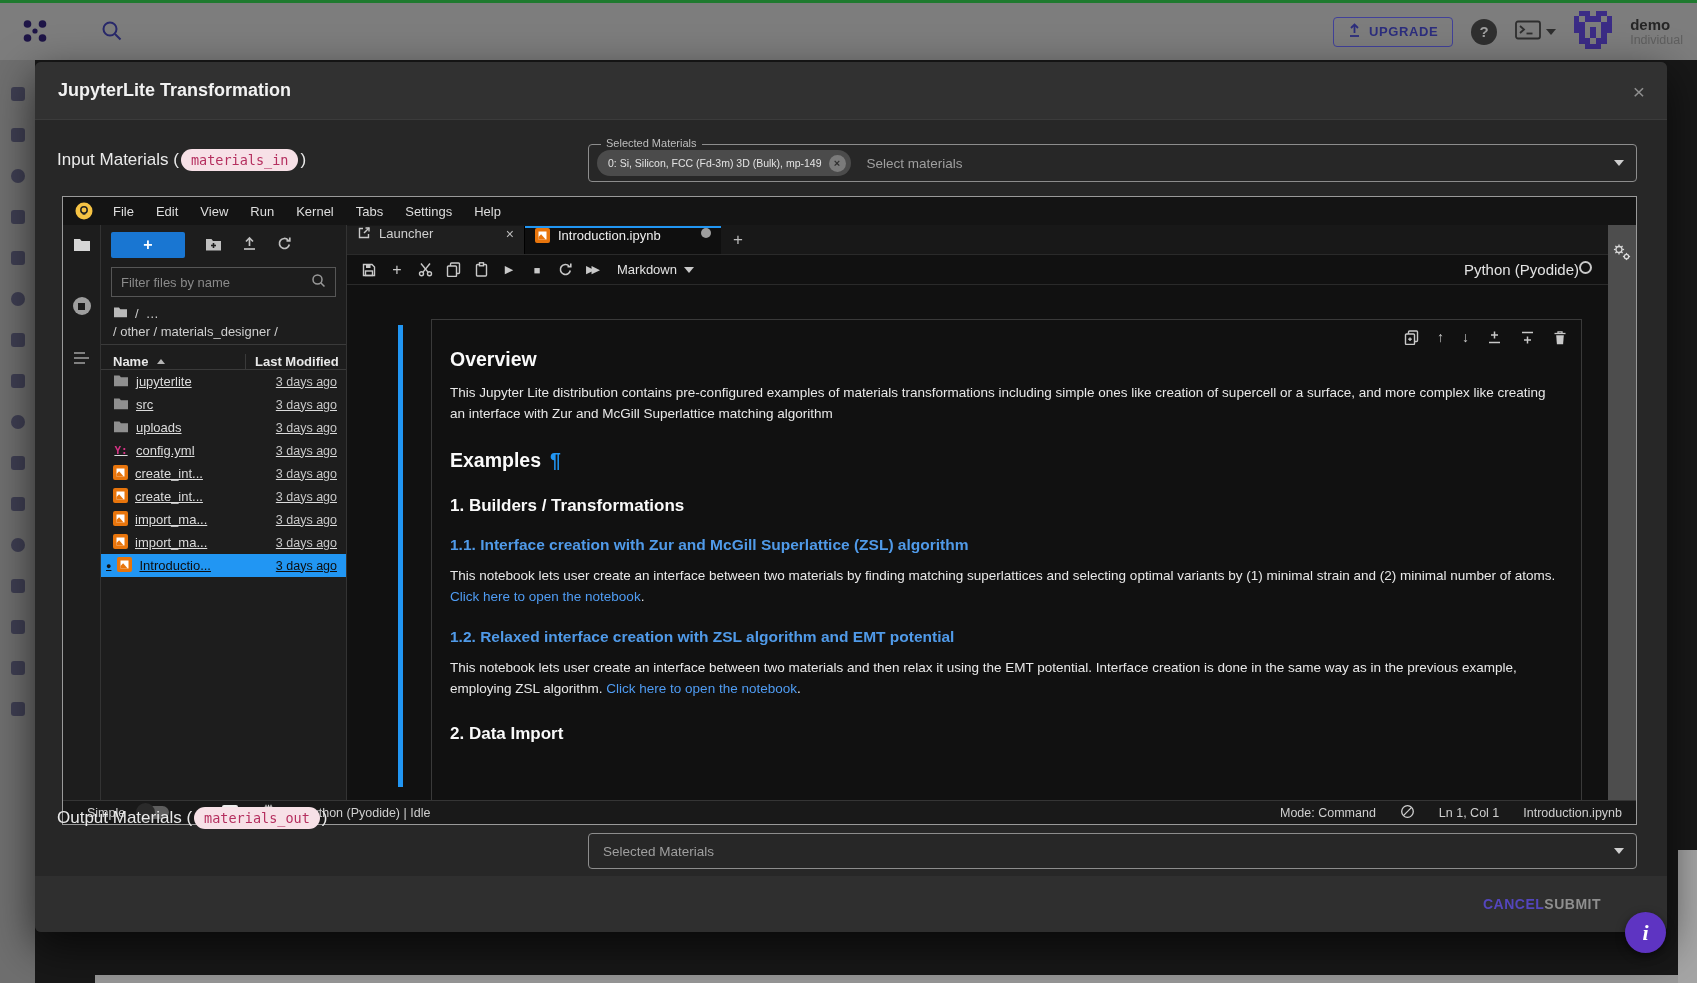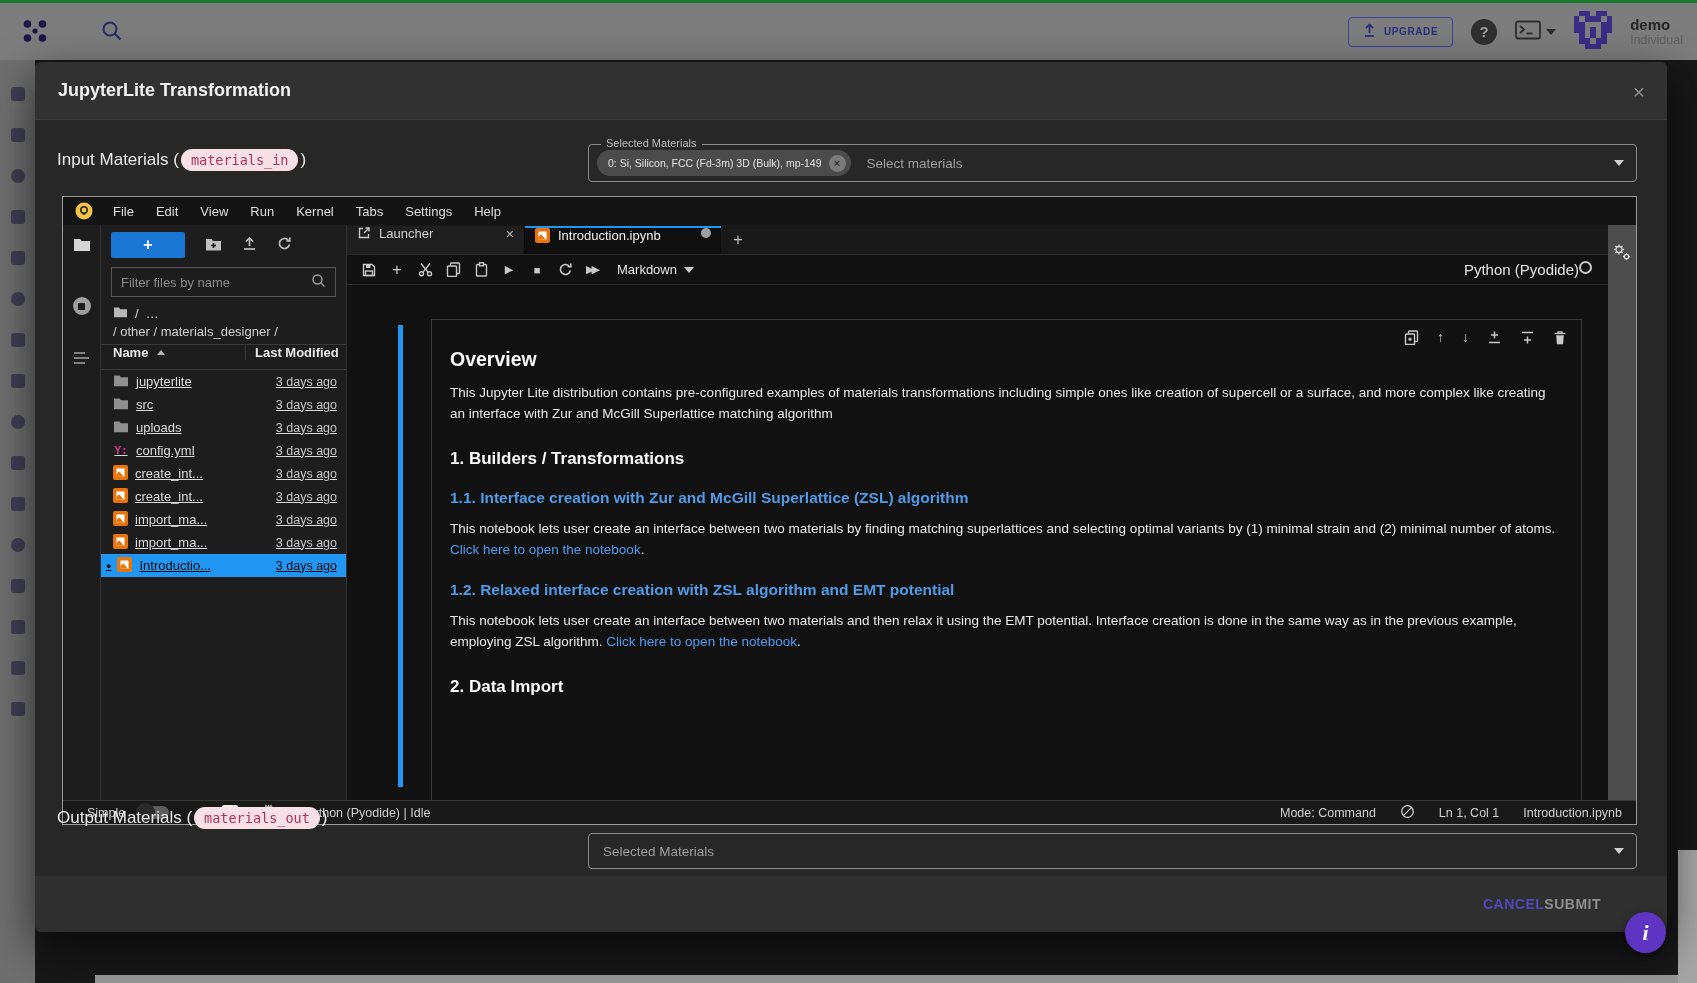--- a/index.html
+++ b/index.html
@@ -6,21 +6,21 @@
   body { font-family:"Liberation Sans", sans-serif; background:#181818; }
   .canvas { position:relative; width:1697px; height:983px; overflow:hidden; background:#181818; }
 
   
   .topline { position:absolute; top:0; left:0; right:0; height:3px; background:#1f7a2f; z-index:4; }
   .topbar { position:absolute; top:3px; left:0; right:0; height:57px; background:#7d7d7d; z-index:3; }
   .tb-logo { position:absolute; left:20px; top:13px; }
   .tb-search { position:absolute; left:100px; top:16px; }
   .tb-right { position:absolute; right:14px; top:0; height:100%; display:flex; align-items:center; gap:18px; }
   .upgrade { height:30px; padding:0 14px; border:1px solid #41419a; border-radius:4px; background:transparent;
-             color:#2c2d7d; font-weight:700; font-size:10px; letter-spacing:.6px; display:flex; align-items:center; gap:8px; cursor:pointer; }
+             color:#2c2d7d; font-weight:700; font-size:13px; letter-spacing:.6px; display:flex; align-items:center; gap:8px; cursor:pointer; }
   .helpbtn { width:26px; height:26px; border-radius:50%; background:#2f2f2f; color:#a0a0a0; display:flex; align-items:center; justify-content:center; font-size:15px; font-weight:700; }
   .termbtn { display:flex; align-items:center; gap:5px; }
   .caret-dn { width:0; height:0; border-left:5px solid transparent; border-right:5px solid transparent; border-top:6px solid #2e2e2e; }
   .who { line-height:1.15; }
   .who .nm { font-size:15px; color:#262626; font-weight:600; }
   .who .pl { font-size:12.5px; color:#5f5f5f; }
   .appside { position:absolute; top:60px; left:0; width:35px; bottom:0; background:#6f6f6f; z-index:2; }
   .appside .ph { width:14px; height:14px; margin:27px auto 0; background:#2b2b47; opacity:.7; border-radius:3px; }
   .appside .ph.rd { border-radius:50%; }
   .understrip-bottom { position:absolute; left:95px; right:0; bottom:0; height:8px; background:#989898; z-index:1; }
@@ -79,21 +79,21 @@
   .jfiles { flex:0 0 246px; background:#1d1d1d; border-right:1px solid #333; font-size:13px; }
   .jf-toolbar { height:40px; display:flex; align-items:center; padding:0 10px; gap:20px; }
   .newbtn { width:74px; height:26px; background:#1976d2; border-radius:2px; color:#fff; font-size:16px; font-weight:700;
             display:flex; align-items:center; justify-content:center; border:none; cursor:pointer; }
   .jf-filter { margin:2px 10px 6px; height:30px; border:1px solid #565656; display:flex; align-items:center; padding:0 9px; }
   .jf-filter input { flex:1; background:transparent; border:none; outline:none; color:#bbb; font-size:13px; font-family:"Liberation Sans",sans-serif; }
   .jf-filter input::placeholder { color:#8a8a8a; }
   .jf-crumbs { padding:3px 12px 0; color:#cfcfcf; }
   .jf-crumbs .l1 { display:flex; align-items:center; gap:7px; }
   .jf-crumbs .l2 { margin-top:3px; font-size:13px; }
-  .jf-head { display:flex; align-items:flex-start; height:26px; border-top:1px solid #3a3a3a; border-bottom:1px solid #3a3a3a;
+  .jf-head { display:flex; align-items:flex-end; height:26px; border-top:1px solid #3a3a3a; border-bottom:1px solid #3a3a3a;
              margin-top:5px; font-weight:700; color:#e8e8e8; }
   .jf-head .c1 { flex:1; padding-left:12px; display:flex; align-items:center; gap:9px; cursor:pointer; }
   .caret-up { width:0; height:0; border-left:4px solid transparent; border-right:4px solid transparent; border-bottom:5px solid #b5b5b5; }
   .jf-head .c2 { width:101px; border-left:1px solid #3a3a3a; padding-left:9px; font-weight:700; cursor:pointer; }
   .jf-row { display:flex; align-items:center; height:23px; color:#dcdcdc; cursor:pointer;text-decoration:underline; }
   .jf-row .nm { flex:1; display:flex; align-items:center; gap:7px; padding-left:12px; overflow:hidden; white-space:nowrap; }
   .jf-row .dt { width:101px; text-align:right; padding-right:9px; font-size:12.5px; color:#c7c7c7; }
   .jf-row.sel { background:#2196f3; color:#0e0e0e; }
   .jf-row.sel .dt { color:#0e0e0e; }
   .jf-row.sel .nm { padding-left:5px; }
@@ -543,20 +543,21 @@
                     <svg width="14" height="15" viewBox="0 0 14 15">
                       <line x1="1.5" y1="3.5" x2="12.5" y2="3.5" stroke="#c9c9c9" stroke-width="1.3"></line>
                       <path d="M5 3.5 v-1.7 h4 v1.7" fill="none" stroke="#c9c9c9" stroke-width="1.3"></path>
                       <path d="M3.2 5.2 h7.6 l-.7 9 h-6.2 z" fill="#c9c9c9"></path>
                     </svg>
                   </span>
               </div>
               <div class="nb">
                 <h2>Overview</h2>
                 <p>This Jupyter Lite distribution contains pre-configured examples of materials transformations including simple ones like creation of supercell or a surface, and more complex like creating an interface with Zur and McGill Superlattice matching algorithm</p>
+                <h2><span>Examples</span><span class="pilcrow">¶</span></h2>
                 <h3>1. Builders / Transformations</h3>
                 <h4>1.1. Interface creation with Zur and McGill Superlattice (ZSL) algorithm</h4>
                 <p><span>This notebook lets user create an interface between two materials by finding matching superlattices and selecting optimal variants by (1) minimal strain and (2) minimal number of atoms. </span><a>Click here to open the notebook</a><span>.</span></p>
                 <h4>1.2. Relaxed interface creation with ZSL algorithm and EMT potential</h4>
                 <p><span>This notebook lets user create an interface between two materials and then relax it using the EMT potential. Interface creation is done in the same way as in the previous example, employing ZSL algorithm. </span><a>Click here to open the notebook</a><span>.</span></p>
                 <h3>2. Data Import</h3>
               </div>
             </div>
           </div>
         </div>

